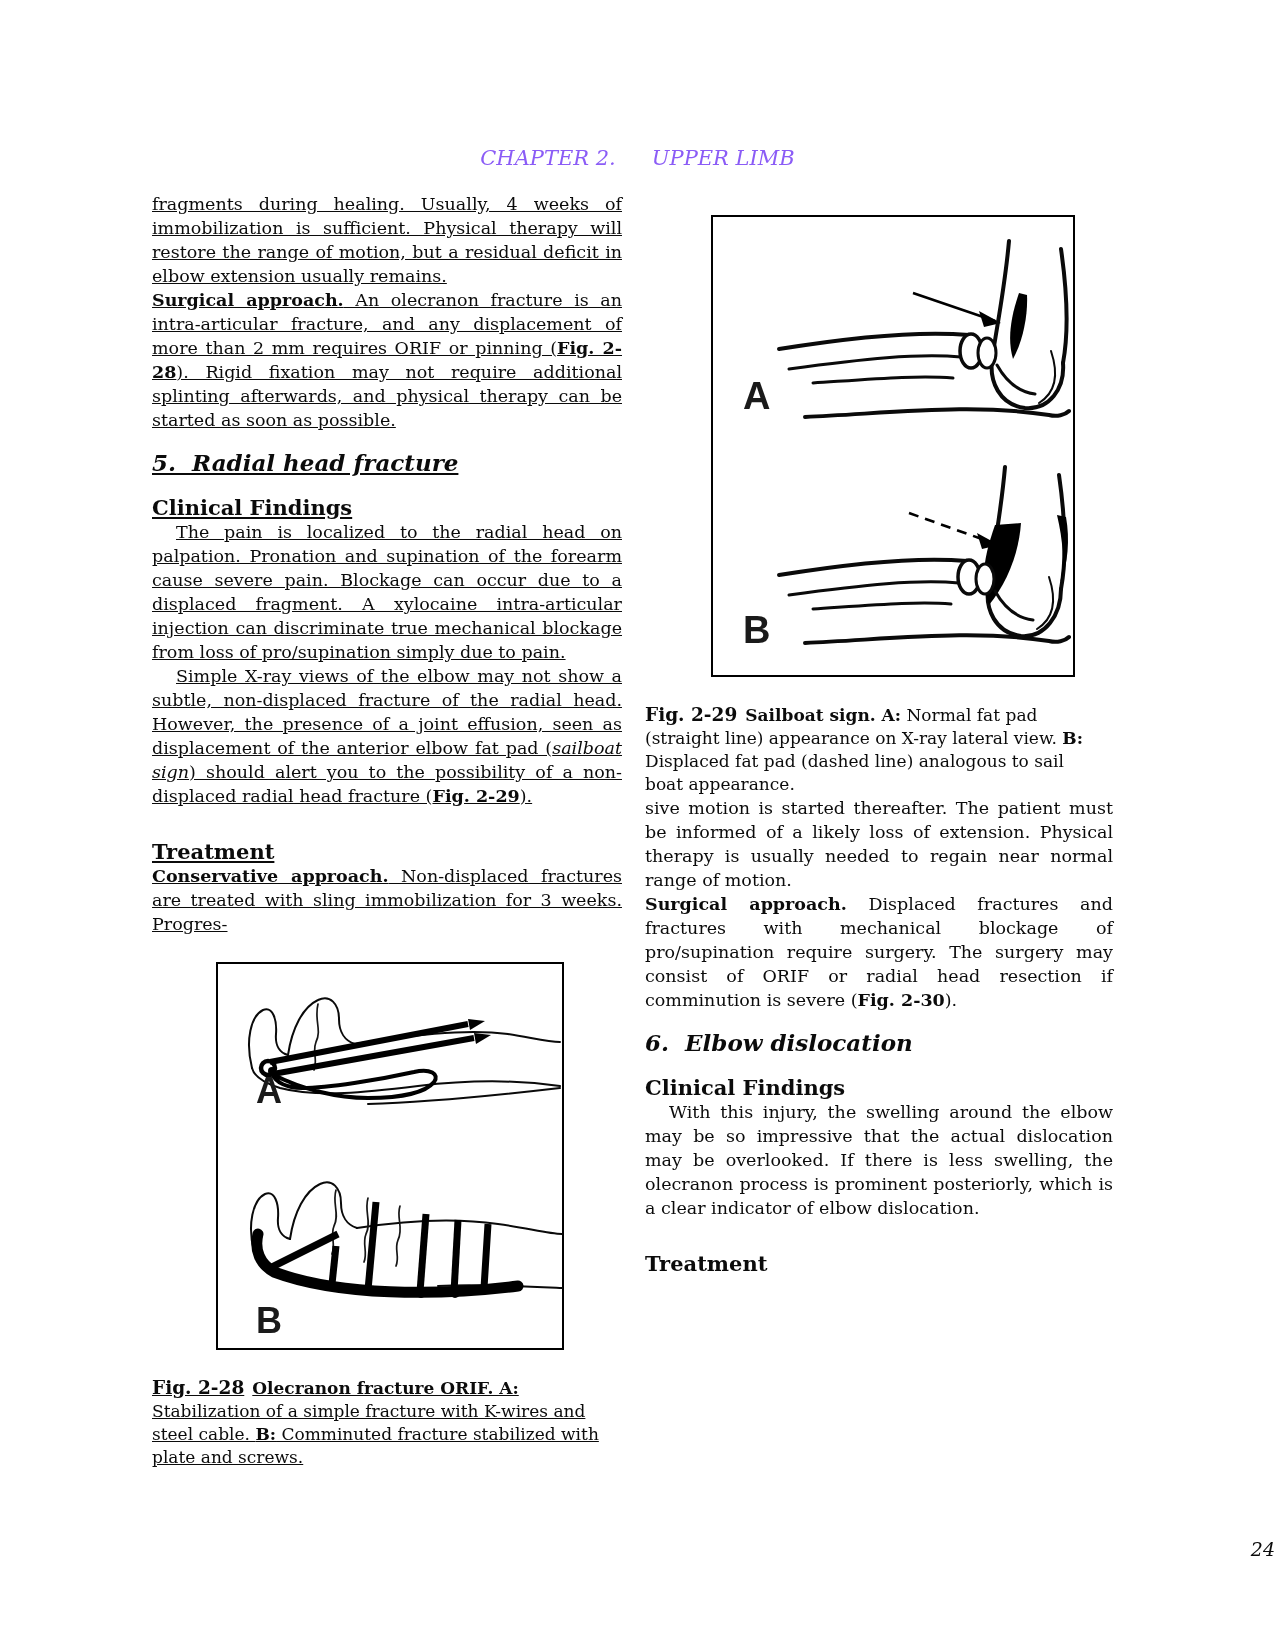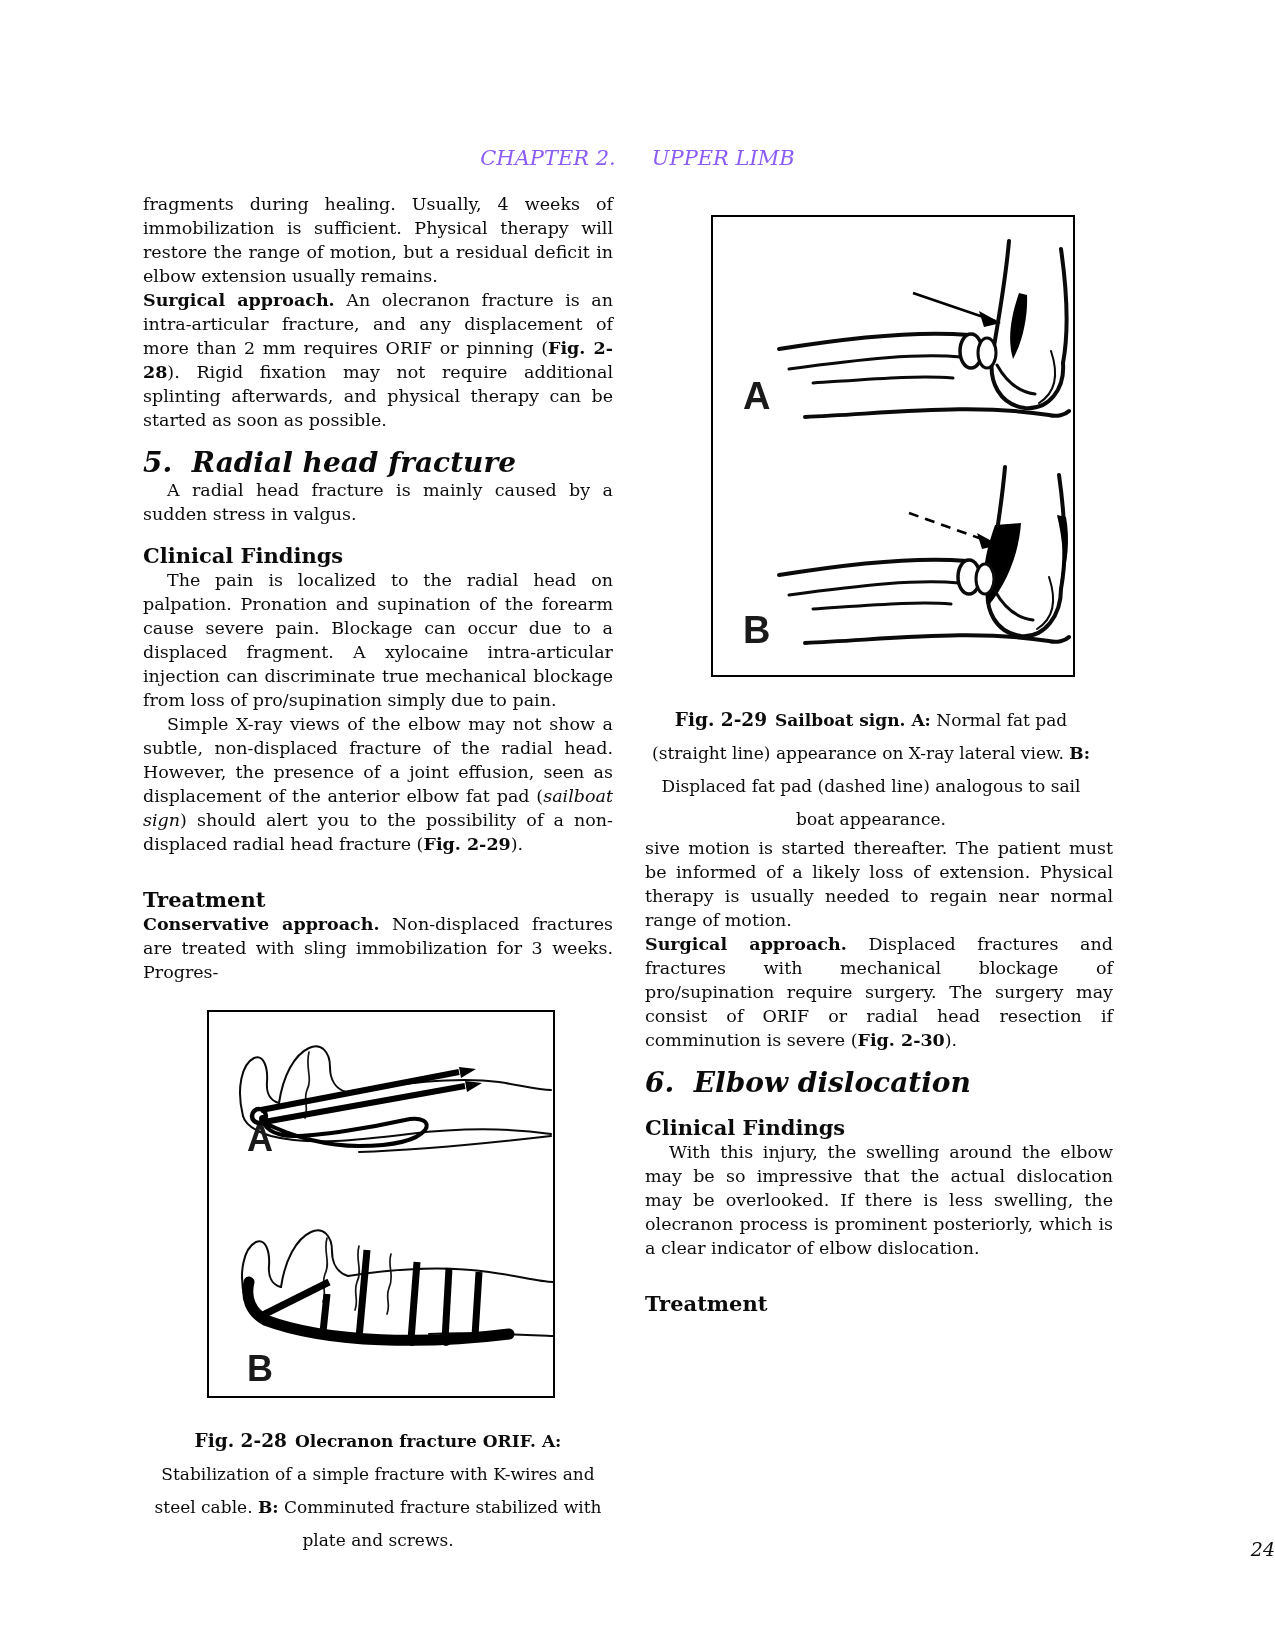--- a/index.html
+++ b/index.html
@@ -7,51 +7,51 @@
     width:1275px;height:1650px;position:relative;background:#ffffff;
     font-family:"DejaVu Serif","Liberation Serif",serif;color:#0b0b0b;
     -webkit-font-smoothing:antialiased;
   }
   .header{
     position:absolute;top:146px;left:0;width:100%;text-align:center;
     font-style:italic;font-size:21px;color:#8b5cf6;
   }
   .header .gap{display:inline-block;width:36px;}
   .col{position:absolute;top:192px;}
-  .col-left{left:143px;width:470px;}
+  .col-left{left:152px;width:470px;text-decoration:underline;}
   .col-right{left:645px;width:468px;}
   p.body{
     margin:0;font-size:17.5px;line-height:24px;text-align:justify;
     hyphens:auto;-webkit-hyphens:auto;
   }
   p.body.indent{text-indent:24px;}
   .mt12{margin-top:12px;}
   .sec-heading{
-    margin:16px 0 0 0;font-size:28px;font-weight:bold;font-style:italic;
+    margin:16px 0 0 0;font-size:23px;font-weight:bold;font-style:italic;
     white-space:pre-wrap;line-height:30px;
   }
   .sub-heading{
     margin:18px 0 0 0;font-size:21px;font-weight:bold;line-height:24px;
   }
   .mt8{margin-top:8px;}
   .mt16{margin-top:32px;}
   .figbox{
     position:relative;border:2.5px solid #000;background:#fff;box-sizing:border-box;
   }
   .figbox-28{width:348px;height:388px;margin:26px 0 0 64px;}
   .figbox-29{width:364px;height:462px;margin:23px 0 0 66px;}
   .fig-letter{
     position:absolute;font-family:"Liberation Sans","DejaVu Sans",sans-serif;
     font-weight:bold;color:#1a1a1a;
   }
   .fig-letter-28{font-size:36px;}
   .fig-letter-29{font-size:38px;}
   .panel{position:absolute;}
   .caption{
-    margin:26px 0 0 0;font-size:17px;line-height:33px;text-align:center;
+    margin:26px 0 0 0;font-size:17px;line-height:23px;text-align:left;
   }
   .caption .cap-fig{font-weight:bold;font-size:18.5px;margin-right:8px;}
   .caption b{font-weight:bold;}
   .caption-29{width:452px;margin-top:26px;}
   .page-number{
     position:absolute;top:1538px;left:0;width:100%;text-align:right;
     font-style:italic;font-size:19px;
   }
   .mt42{margin-top:42px;}
   svg{display:block;}
@@ -75,21 +75,20 @@
 </div>
 
 <div class="col col-left">
 
   <p class="body"><span>fragments during healing. Usually, 4 weeks of immobilization is sufficient. Physical therapy will restore the range of motion, but a residual deficit in elbow extension usually remains.</span></p>
 
   <p class="body mt12"><b>Surgical approach.</b><span> An olecranon fracture is an intra-articular fracture, and any displacement of more than 2 mm requires ORIF or pinning (</span><b>Fig. 2-28</b><span>). Rigid fixation may not require additional splinting afterwards, and physical therapy can be started as soon as possible.</span></p>
 
   <h2 class="sec-heading">5.  Radial head fracture</h2>
 
-  <p class="body indent mt8"><span>A radial head fracture is mainly caused by a sudden stress in valgus.</span></p>
 
   <h3 class="sub-heading">Clinical Findings</h3>
 
   <p class="body indent mt12"><span>The pain is localized to the radial head on palpation. Pronation and supination of the forearm cause severe pain. Blockage can occur due to a displaced fragment. A xylocaine intra-articular injection can discriminate true mechanical blockage from loss of pro/supination simply due to pain.</span></p>
 
   <p class="body indent"><span>Simple X-ray views of the elbow may not show a subtle, non-displaced fracture of the radial head. However, the presence of a joint effusion, seen as displacement of the anterior elbow fat pad (</span><i>sailboat sign</i><span>) should alert you to the possibility of a non-displaced radial head fracture (</span><b>Fig. 2-29</b><span>).</span></p>
 
   <h3 class="sub-heading mt16">Treatment</h3>
 
   <p class="body mt12"><b>Conservative approach.</b><span> Non-displaced fractures are treated with sling immobilization for 3 weeks. Progres-</span></p>

